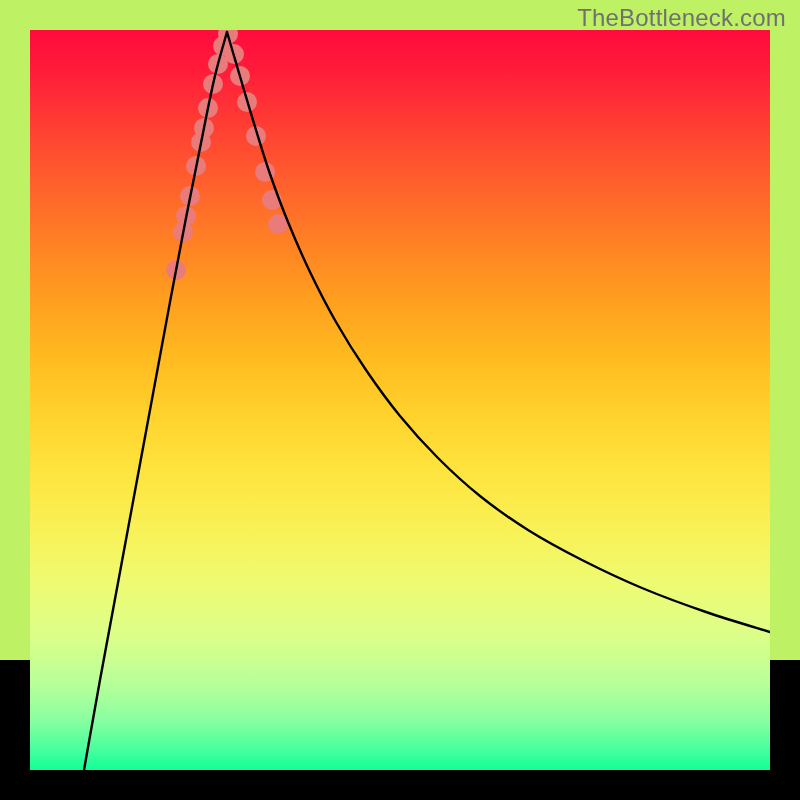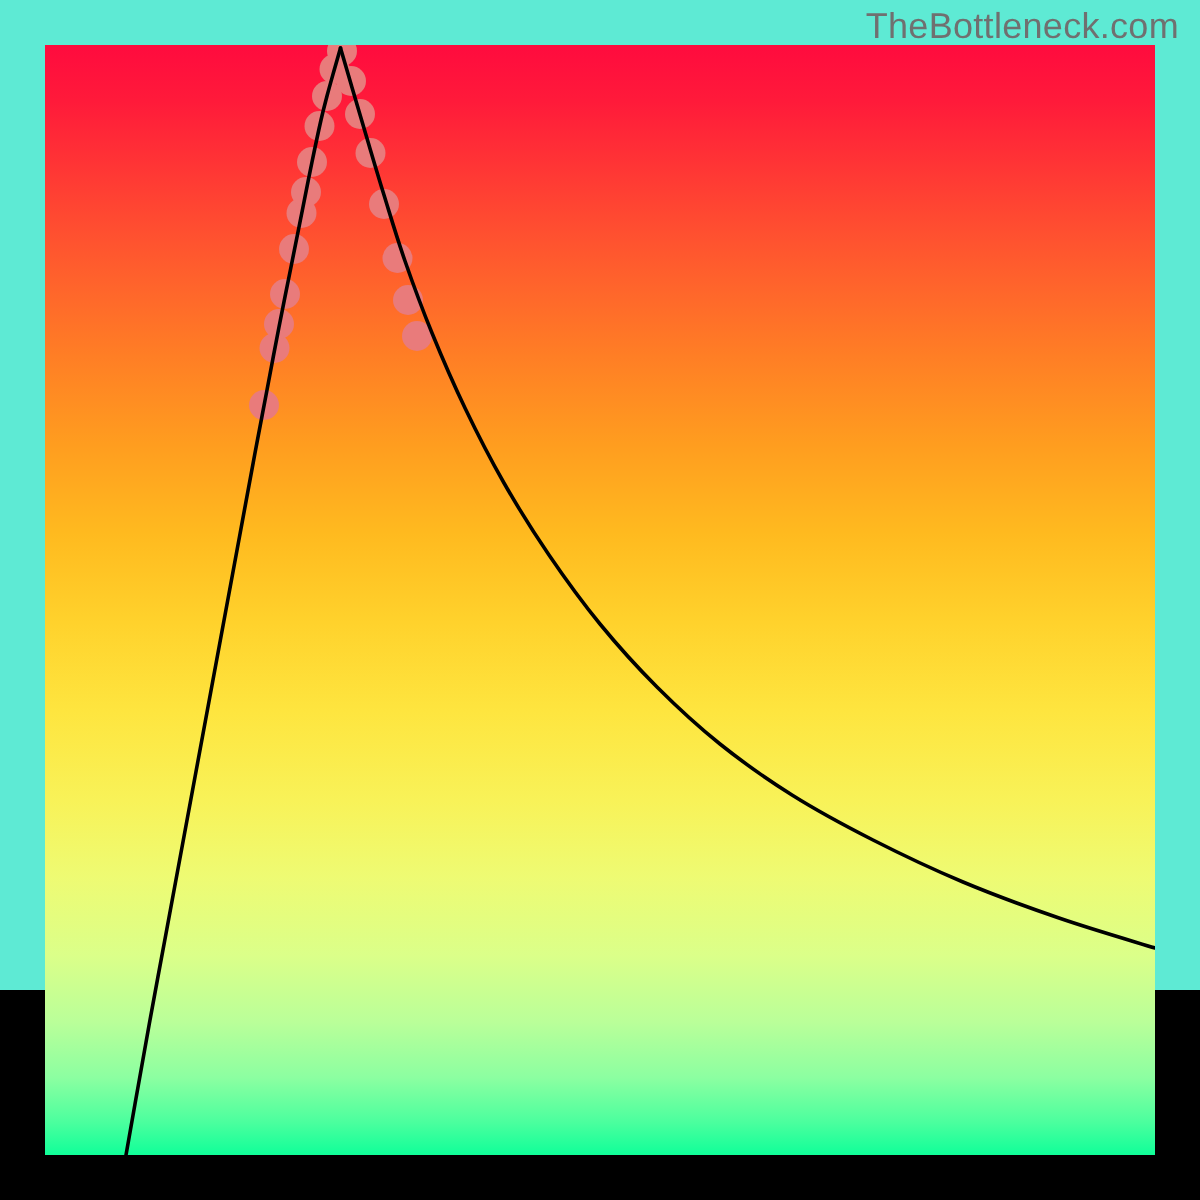--- a/index.html
+++ b/index.html
@@ -10,21 +10,21 @@
     background: #000;
     overflow: hidden;
     font-family: Arial, Helvetica, sans-serif;
   }
   .frame {
     position: absolute;
     top: 0;
     left: 0;
     width: 800px;
     height: 660px;
-    background: #5eead4;
+    background: #bef264;
   }
   .plot {
     position: absolute;
     top: 30px;
     left: 30px;
     width: 740px;
     height: 740px;
     overflow: hidden;
     
     background: linear-gradient(to bottom,

